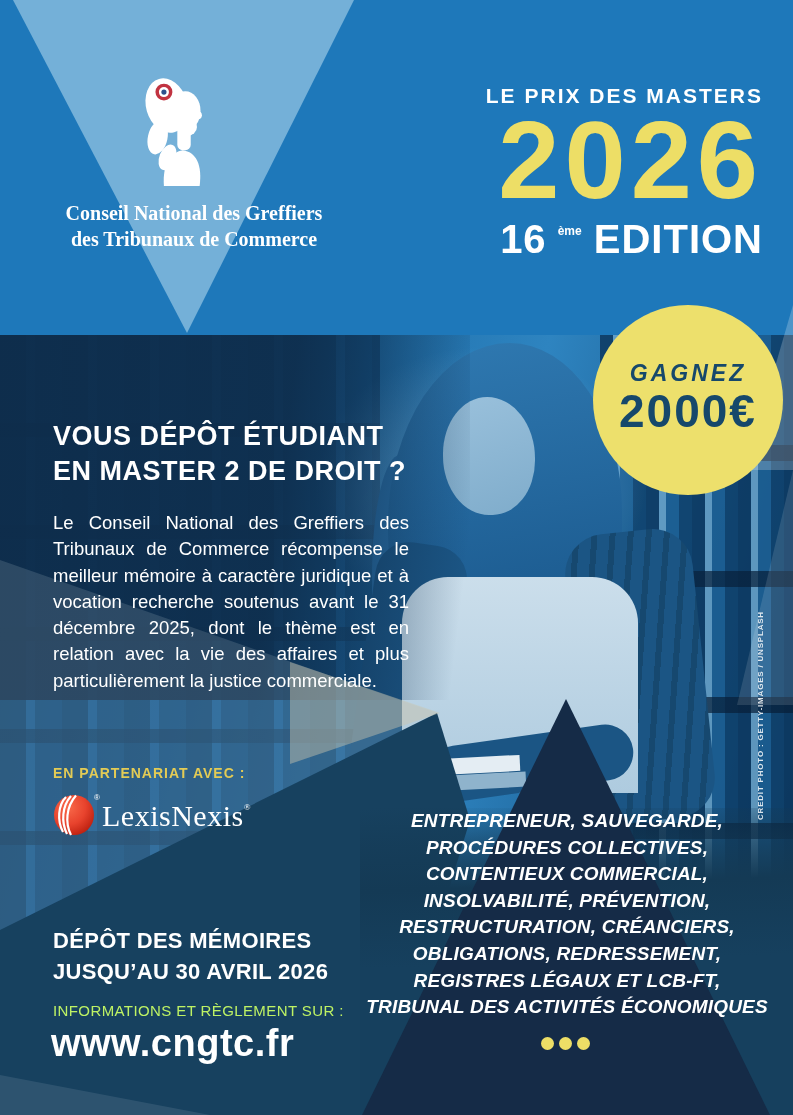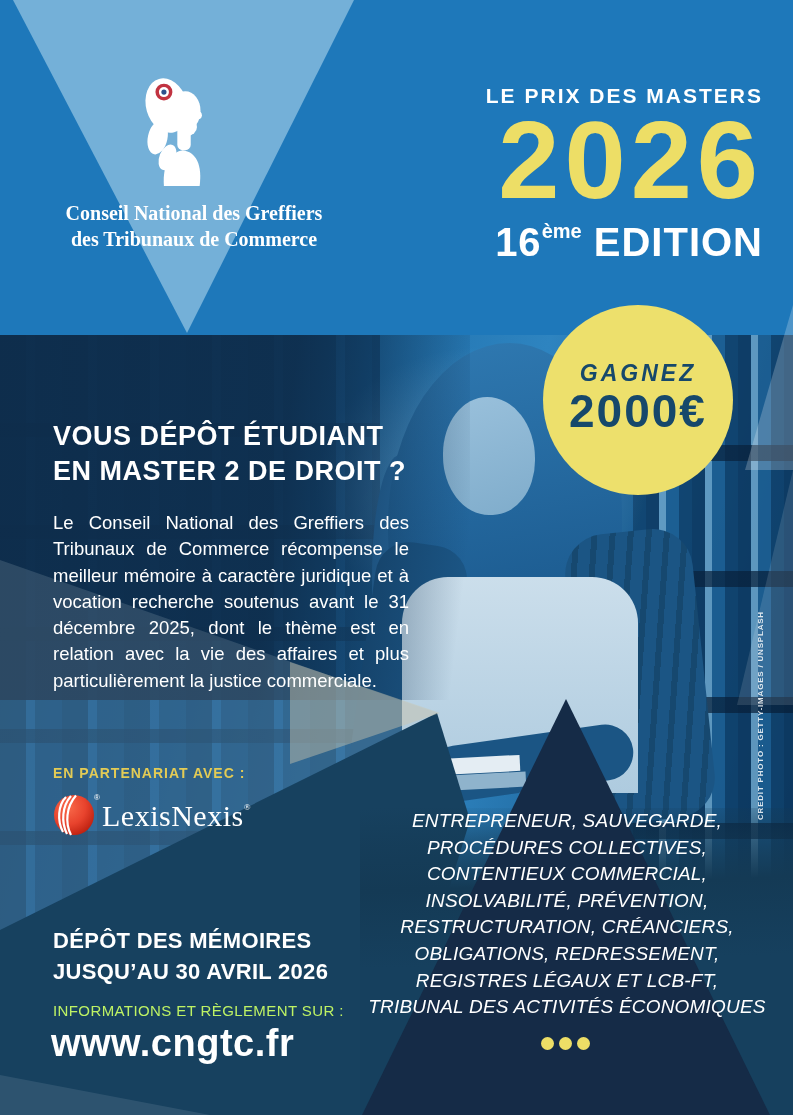--- a/index.html
+++ b/index.html
@@ -11,21 +11,21 @@
   .light-v { position:absolute; left:0; top:0; width:793px; height:336px;
     background:#74B0D8; clip-path:polygon(13px 0, 354px 0, 187px 333px); }
   .org-logo { position:absolute; left:123px; top:68px; width:114px; height:134px; }
   .org-name { position:absolute; left:14px; top:200px; width:360px; text-align:center;
     font-family:"Liberation Serif", serif; font-weight:700; color:#fff;
     font-size:20px; line-height:26px; }
   .hdr-right { position:absolute; left:437px; top:84px; width:326px; text-align:right; color:#fff; }
   .masters-label { font-weight:700; font-size:21px; letter-spacing:2px; }
   .year { font-weight:700; font-size:110px; line-height:100px; letter-spacing:5px; color:#EDDE66; margin-top:2px; }
   .edition { font-weight:700; font-size:40px; line-height:42px; letter-spacing:1px; }
-  .edition sup { font-size:20px; vertical-align:18px; letter-spacing:0; }
+  .edition sup { font-size:12px; vertical-align:18px; letter-spacing:0;margin-left:11px; }
 
   
   .photo { position:absolute; left:0; top:335px; width:793px; height:780px;
     background:linear-gradient(105deg,#155A8E 0%,#1A6AA6 28%,#2E84C0 55%,#1C5F93 76%,#0E3C63 100%); }
   .shelf-left { position:absolute; left:0; top:0; width:380px; height:600px; opacity:.55;
     background:
       repeating-linear-gradient(180deg, transparent 0 88px, rgba(5,22,44,.65) 88px 102px),
       repeating-linear-gradient(90deg, #0A2F52 0 26px, #175387 26px 35px, #0D3A63 35px 62px); }
   .shelf-right { position:absolute; left:600px; top:0; width:193px; height:640px; opacity:.8;
     background:
@@ -66,21 +66,21 @@
   .bottom-left-navy { position:absolute; left:0; top:700px; width:520px; height:415px;
     background:#17415F; clip-path:polygon(0 230px, 437px 13px, 470px 120px, 380px 415px, 0 415px); }
   .bottom-right-fade { position:absolute; left:360px; top:808px; width:433px; height:307px;
     background:linear-gradient(178deg, rgba(20,58,85,0) 0%, rgba(20,58,85,.55) 12%, #143A55 26%, #16405E 50%); }
   .dark-tri { position:absolute; left:350px; top:699px; width:430px; height:416px;
     background:#152B47; clip-path:polygon(216px 0, 12px 416px, 420px 416px); }
   .corner-wedge { position:absolute; left:0; top:1075px; width:210px; height:40px;
     background:rgba(190,210,225,.13); clip-path:polygon(0 0, 100% 100%, 0 100%); }
 
   
-  .prize { position:absolute; left:543px; top:305px; width:190px; height:190px; border-radius:50%;
+  .prize { position:absolute; left:593px; top:305px; width:190px; height:190px; border-radius:50%;
     background:#EDE06C; color:#16486B; text-align:center; }
   .prize-l1 { margin-top:55px; font-style:italic; font-weight:700; font-size:23px; letter-spacing:3px; }
   .prize-l2 { font-weight:700; font-size:46px; letter-spacing:2px; line-height:48px; }
 
   
   .headline { position:absolute; left:53px; top:419px; color:#fff; font-weight:700;
     font-size:27px; line-height:35px; letter-spacing:.5px; }
   .bodytext { position:absolute; left:53px; top:510px; width:356px; color:#fff;
     font-size:18.5px; line-height:26.3px; font-weight:500; text-align:justify; }
   .partner-label { position:absolute; left:53px; top:765px; color:#E3CB55;
@@ -92,21 +92,21 @@
   .globe-reg { position:absolute; left:42px; top:0; color:#fff; font-size:8px; }
   .deadline { position:absolute; left:53px; top:893px; color:#fff; font-weight:700;
     font-size:22px; line-height:31px; letter-spacing:.3px;margin-top:32px; }
   .info-label { position:absolute; left:53px; top:1002px; color:#bef264;
     font-weight:400; font-size:15px; letter-spacing:.4px; }
   .url { position:absolute; left:51px; top:1022px; color:#fff; font-weight:700;
     font-size:38px; letter-spacing:.5px; }
 
   
   .keywords { position:absolute; left:352px; top:808px; width:430px; text-align:center;
-    color:#fff; font-style:italic; font-weight:400; font-size:19px; line-height:26.6px; letter-spacing:.2px; }
+    color:#fff; font-style:italic; font-weight:700; font-size:19px; line-height:26.6px; letter-spacing:.2px; }
   .dots { position:absolute; left:541px; top:1037px; display:flex; gap:5px; }
   .dot { width:13px; height:13px; border-radius:50%; background:#EDDE66; }
 
   
   .credit { position:absolute; left:756px; top:640px; height:180px; color:rgba(255,255,255,.85);
     font-size:8px; font-weight:700; letter-spacing:.8px;
     writing-mode:vertical-rl; transform:rotate(180deg); white-space:nowrap; }
 </style>
 </head>
 <body>

